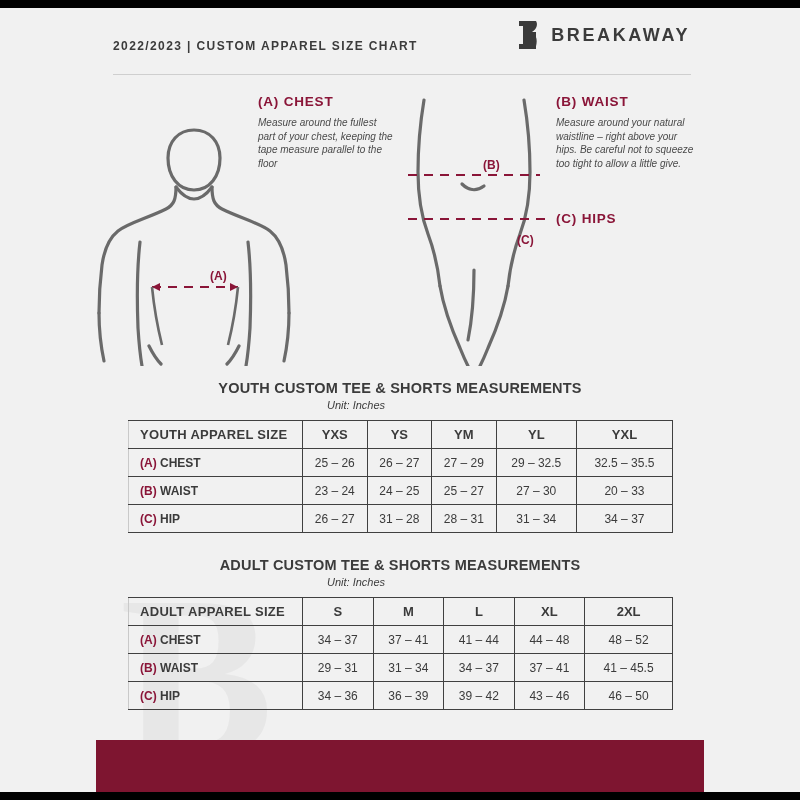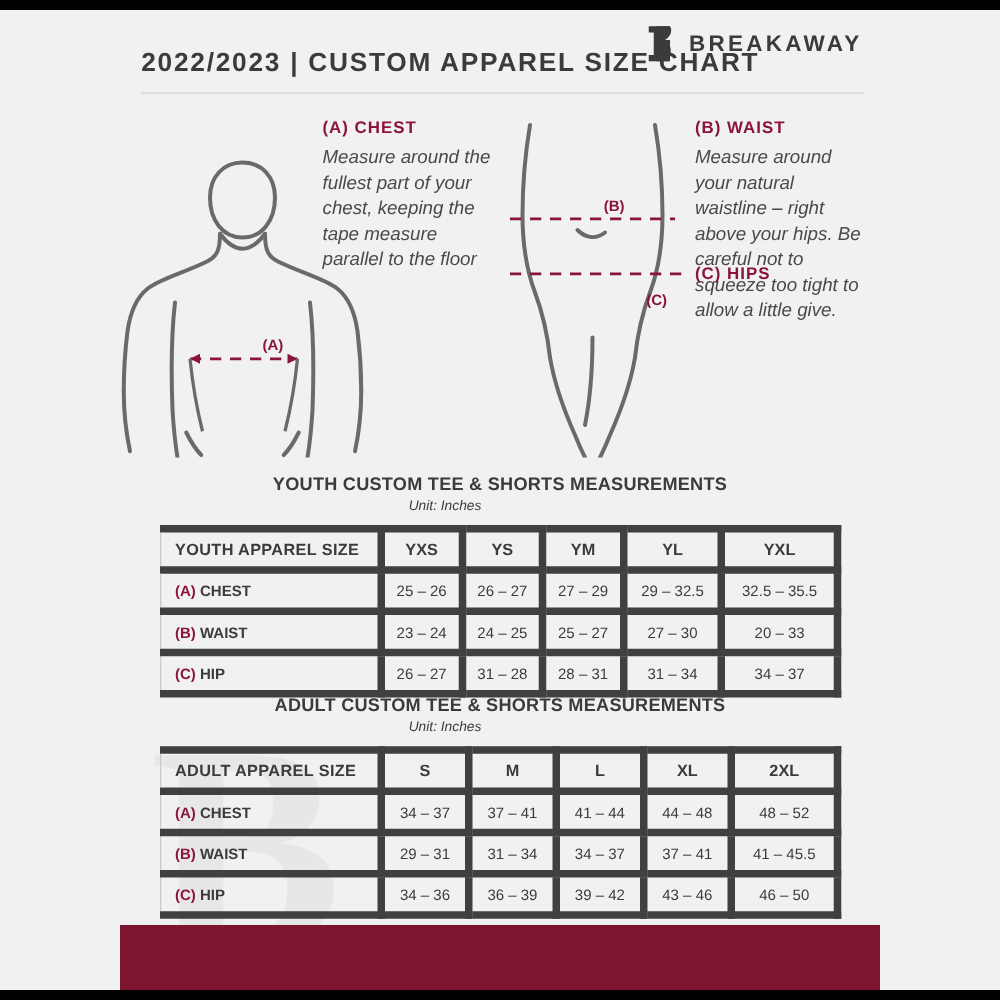--- a/index.html
+++ b/index.html
@@ -48,21 +48,21 @@
     position: absolute;
     left: 0;
     top: 0;
     width: 800px;
     height: 66px;
   }
   .header-title {
     position: absolute;
     left: 113px;
     top: 31px;
-    font-size: 21px;
+    font-size: 12px;
     font-weight: bold;
     letter-spacing: 1.4px;
     color: #3b3b3b;
     white-space: nowrap;
   }
   .brand-wrap {
     position: absolute;
     right: 110px;
     top: 12px;
     display: flex;
@@ -108,21 +108,21 @@
     width: 135px;
   }
   .callout .c-title {
     font-size: 13.5px;
     font-weight: bold;
     letter-spacing: 0.8px;
     color: #8a1538;
     margin: 0 0 7px 0;
   }
   .callout .c-body {
-    font-size: 15px;
+    font-size: 10px;
     line-height: 1.37;
     font-style: italic;
     color: #4a4a4a;
   }
   #callout-chest { left: 258px; top: 20px; width: 138px; }
   #callout-waist { left: 556px; top: 20px; width: 140px; }
   #callout-hips  { left: 556px; top: 137px; width: 140px; }
 
   
   .section-title {
@@ -153,21 +153,21 @@
     left: 128px;
     width: 545px;
     border-collapse: collapse;
     background: transparent;
   }
   #youth-table { top: 412px; }
   #adult-table { top: 589px; }
 
   table.size-table th,
   table.size-table td {
-    border: 6px solid #404040;
+    border: 1px solid #404040;
     height: 27px;
     font-size: 12px;
     color: #3b3b3b;
     text-align: center;
     padding: 0;
   }
   table.size-table thead th {
     font-weight: bold;
     font-size: 13px;
   }

